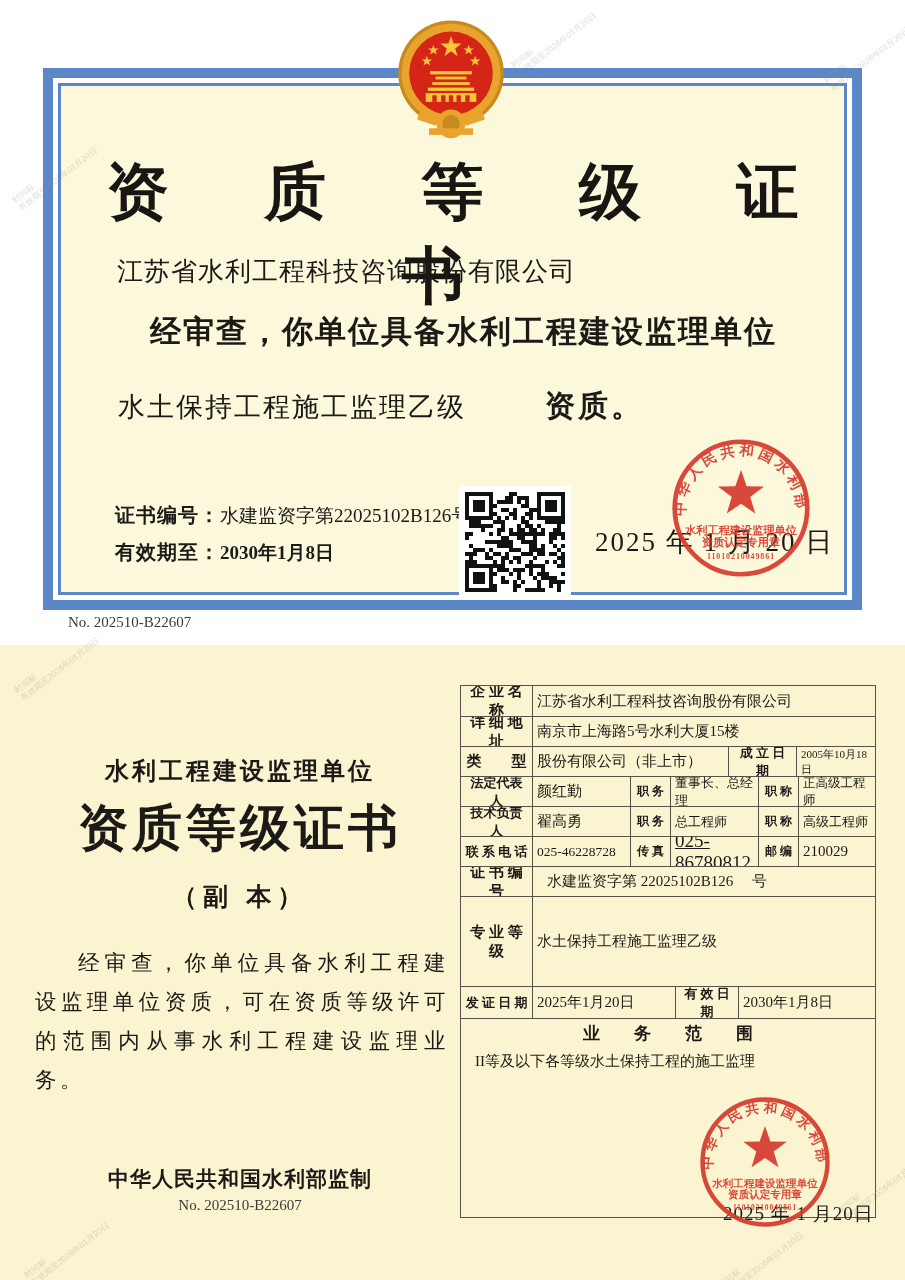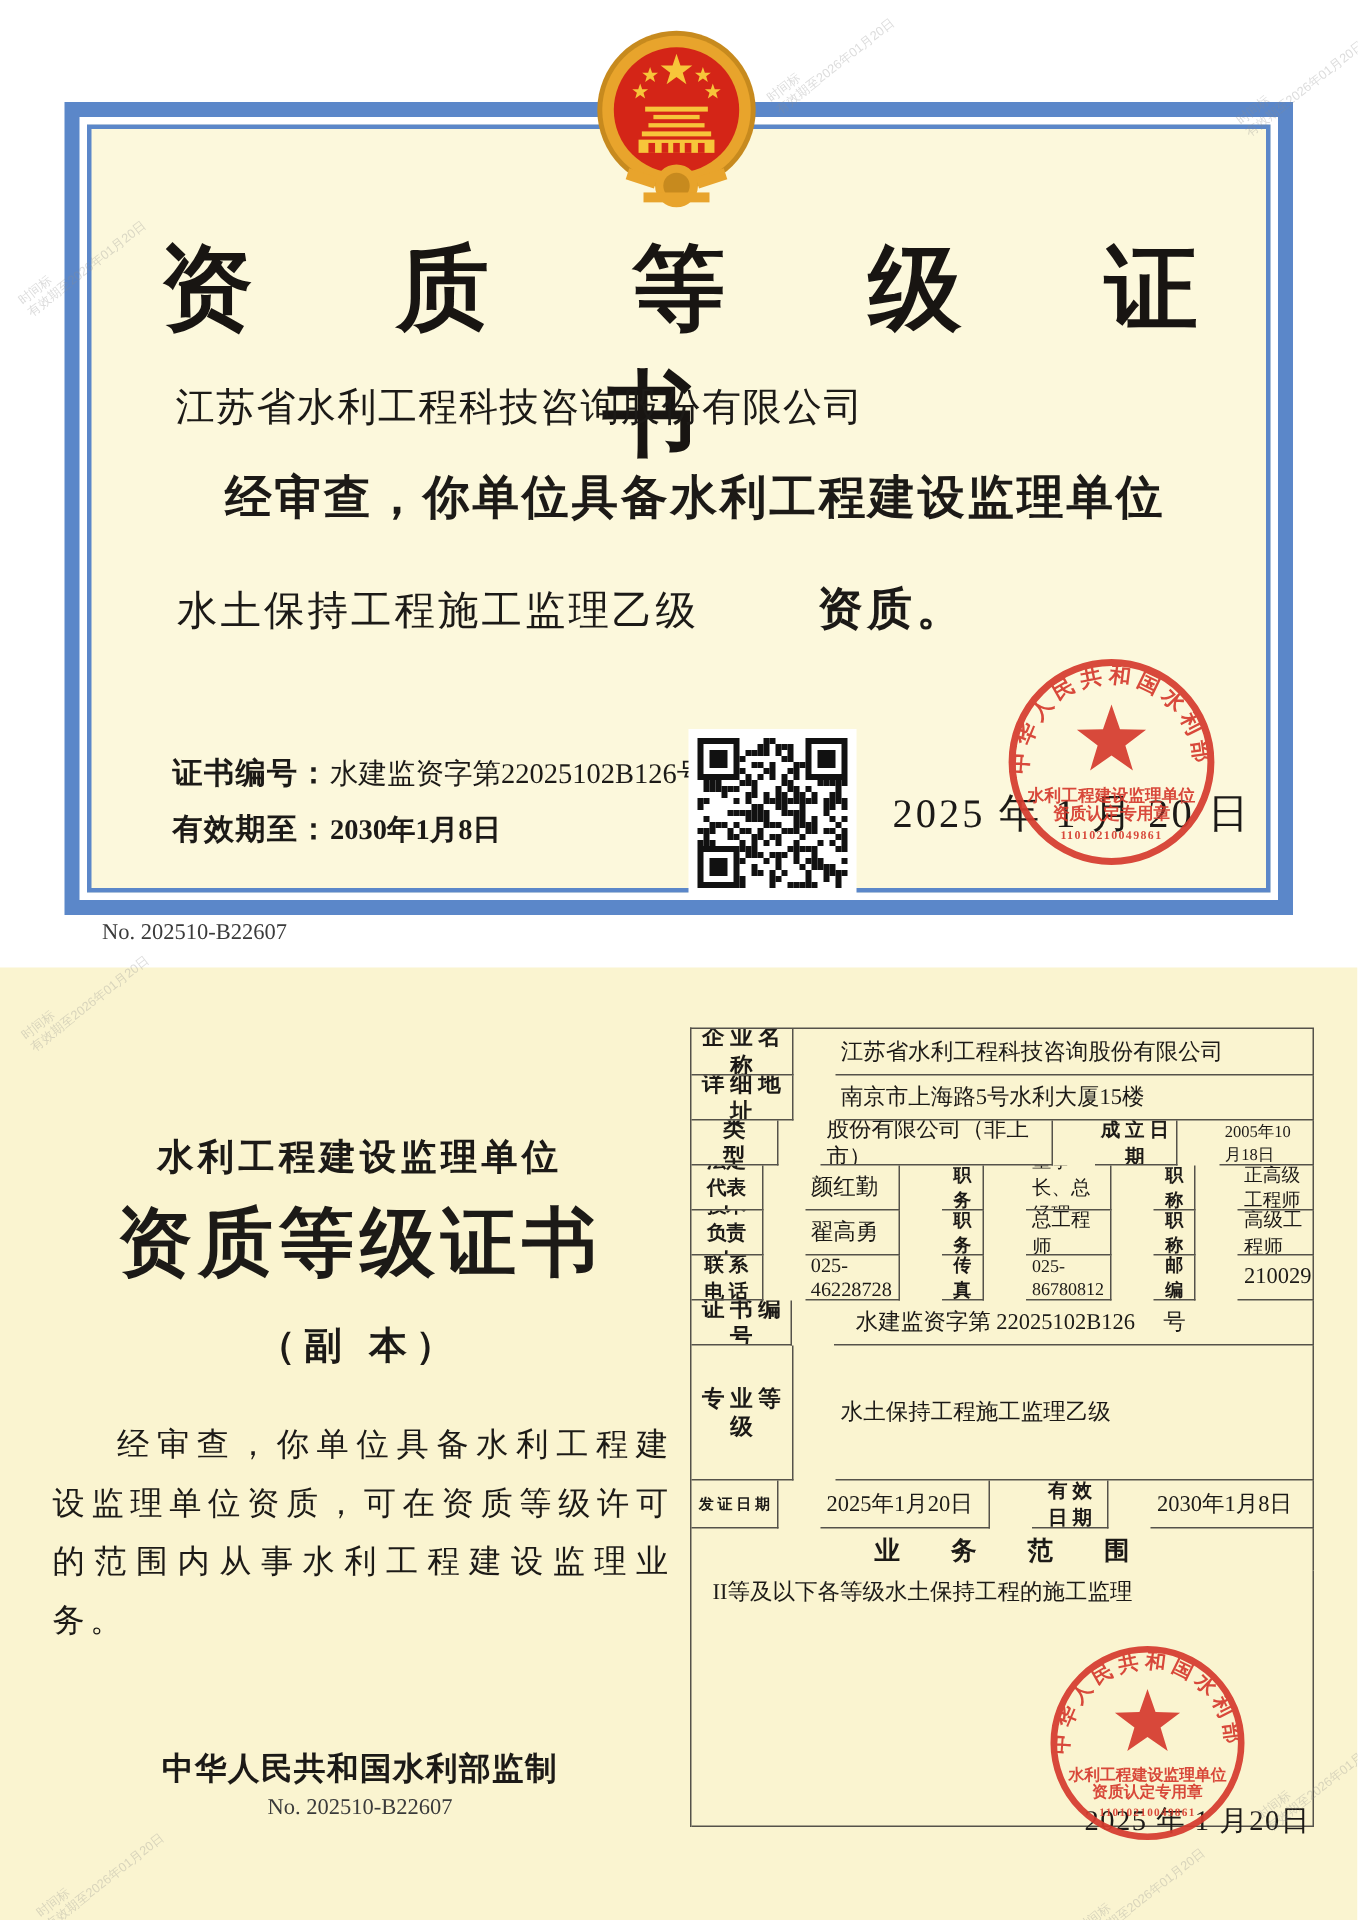--- a/index.html
+++ b/index.html
@@ -55,21 +55,21 @@
   }
   .dup-issuer{position:absolute;left:0;top:1165px;width:480px;text-align:center;font-size:21px;font-weight:bold;letter-spacing:1px;}
   .dup-serial{position:absolute;left:0;top:1197px;width:480px;text-align:center;font-size:15px;color:#3a3a3a;}
   .issue-date-bottom{position:absolute;left:723px;top:1201px;font-size:19px;letter-spacing:1px;z-index:5;}
   
   .cert-table{
     position:absolute;left:460px;top:685px;width:415px;
     border-top:1px solid #55524a;border-left:1px solid #55524a;
     font-size:15px;z-index:2;
   }
-  .trow{display:flex;gap:28px;}
+  .trow{display:flex;}
   .tcell{
     box-sizing:border-box;border-right:1px solid #55524a;border-bottom:1px solid #55524a;
     display:flex;align-items:center;padding:1px 4px;overflow:hidden;
   }
   .tlabel{justify-content:center;text-align:center;font-weight:600;white-space:pre-line;}
   .tval{justify-content:flex-start;}
   .scope-head{justify-content:center;font-weight:600;font-size:17px;}
   .scope-body{align-items:flex-start;padding:5px 6px 0 14px;}
 </style>
 </head>
@@ -430,34 +430,34 @@
     <div class="tcell tval" style="width:98px;">翟高勇</div>
     <div class="tcell tlabel" style="width:40px;font-size:12px;">职 务</div>
     <div class="tcell tval" style="width:88px;font-size:13px;">总工程师</div>
     <div class="tcell tlabel" style="width:40px;font-size:12px;">职 称</div>
     <div class="tcell tval" style="width:77px;font-size:13px;">高级工程师</div>
   </div>
   <div class="trow" style="height:30px;">
     <div class="tcell tlabel" style="width:72px;font-size:13px;">联 系 电 话</div>
     <div class="tcell tval" style="width:98px;font-size:13.5px;">025-46228728</div>
     <div class="tcell tlabel" style="width:40px;font-size:12px;">传 真</div>
-    <div class="tcell tval" style="width:88px;font-size:12px;">025-86780812</div>
+    <div class="tcell tval" style="width:88px;font-size:19px;text-decoration:underline;">025-86780812</div>
     <div class="tcell tlabel" style="width:40px;font-size:12px;">邮 编</div>
     <div class="tcell tval" style="width:77px;">210029</div>
   </div>
   <div class="trow" style="height:30px;">
     <div class="tcell tlabel" style="width:72px;">证 书 编 号</div>
     <div class="tcell tval" style="width:343px;padding-left:14px;">水建监资字第 22025102B126　 号</div>
   </div>
   <div class="trow" style="height:90px;">
     <div class="tcell tlabel" style="width:72px;">专 业 等 级</div>
     <div class="tcell tval" style="width:343px;">水土保持工程施工监理乙级</div>
   </div>
   <div class="trow" style="height:32px;">
-    <div class="tcell tlabel" style="width:72px;font-size:10px;">发 证 日 期</div>
+    <div class="tcell tlabel" style="width:72px;font-size:13px;">发 证 日 期</div>
     <div class="tcell tval" style="width:143px;">2025年1月20日</div>
     <div class="tcell tlabel" style="width:63px;font-size:13px;">有 效 日 期</div>
     <div class="tcell tval" style="width:137px;">2030年1月8日</div>
   </div>
   <div class="trow" style="height:28px;">
     <div class="tcell scope-head" style="width:415px;border-bottom:none;">业　　务　　范　　围</div>
   </div>
   <div class="trow" style="height:171px;">
     <div class="tcell scope-body" style="width:415px;">II等及以下各等级水土保持工程的施工监理</div>
   </div>

